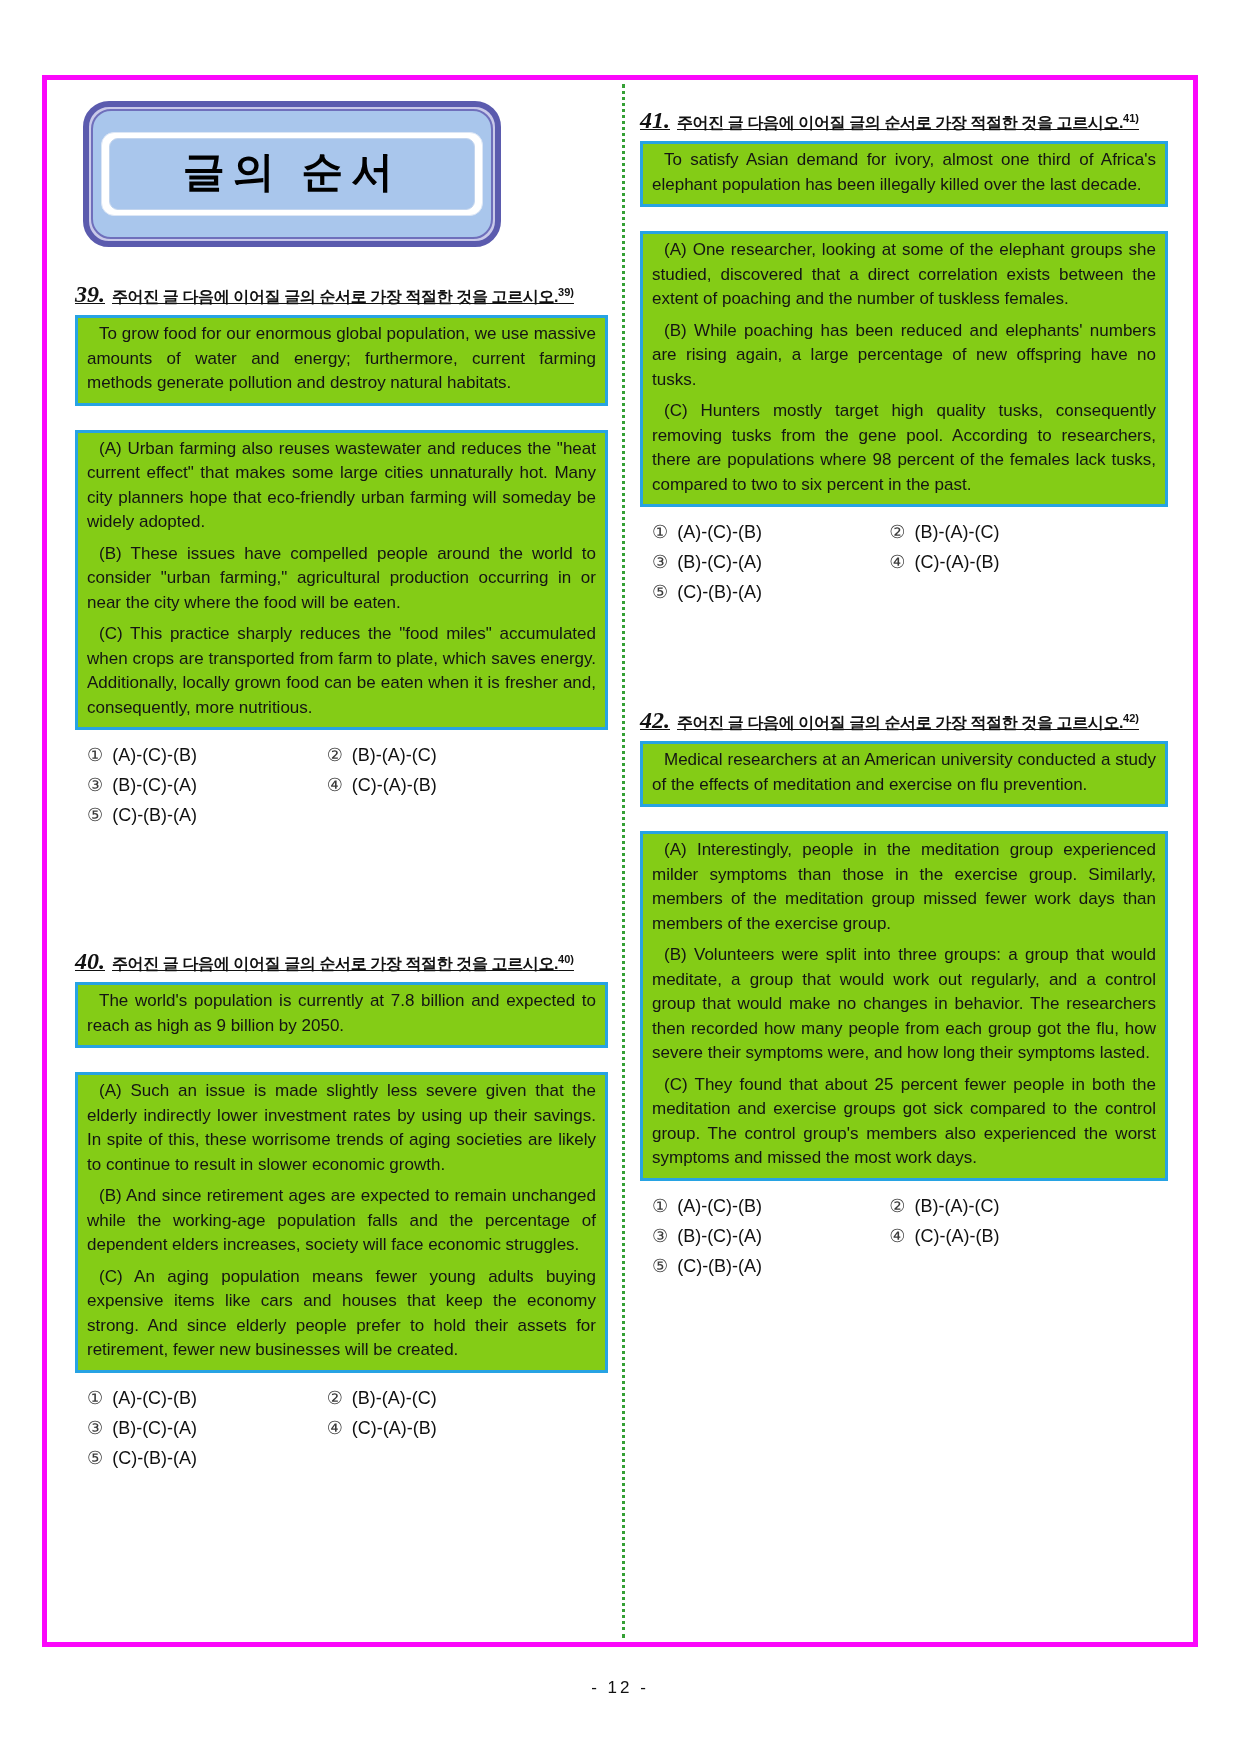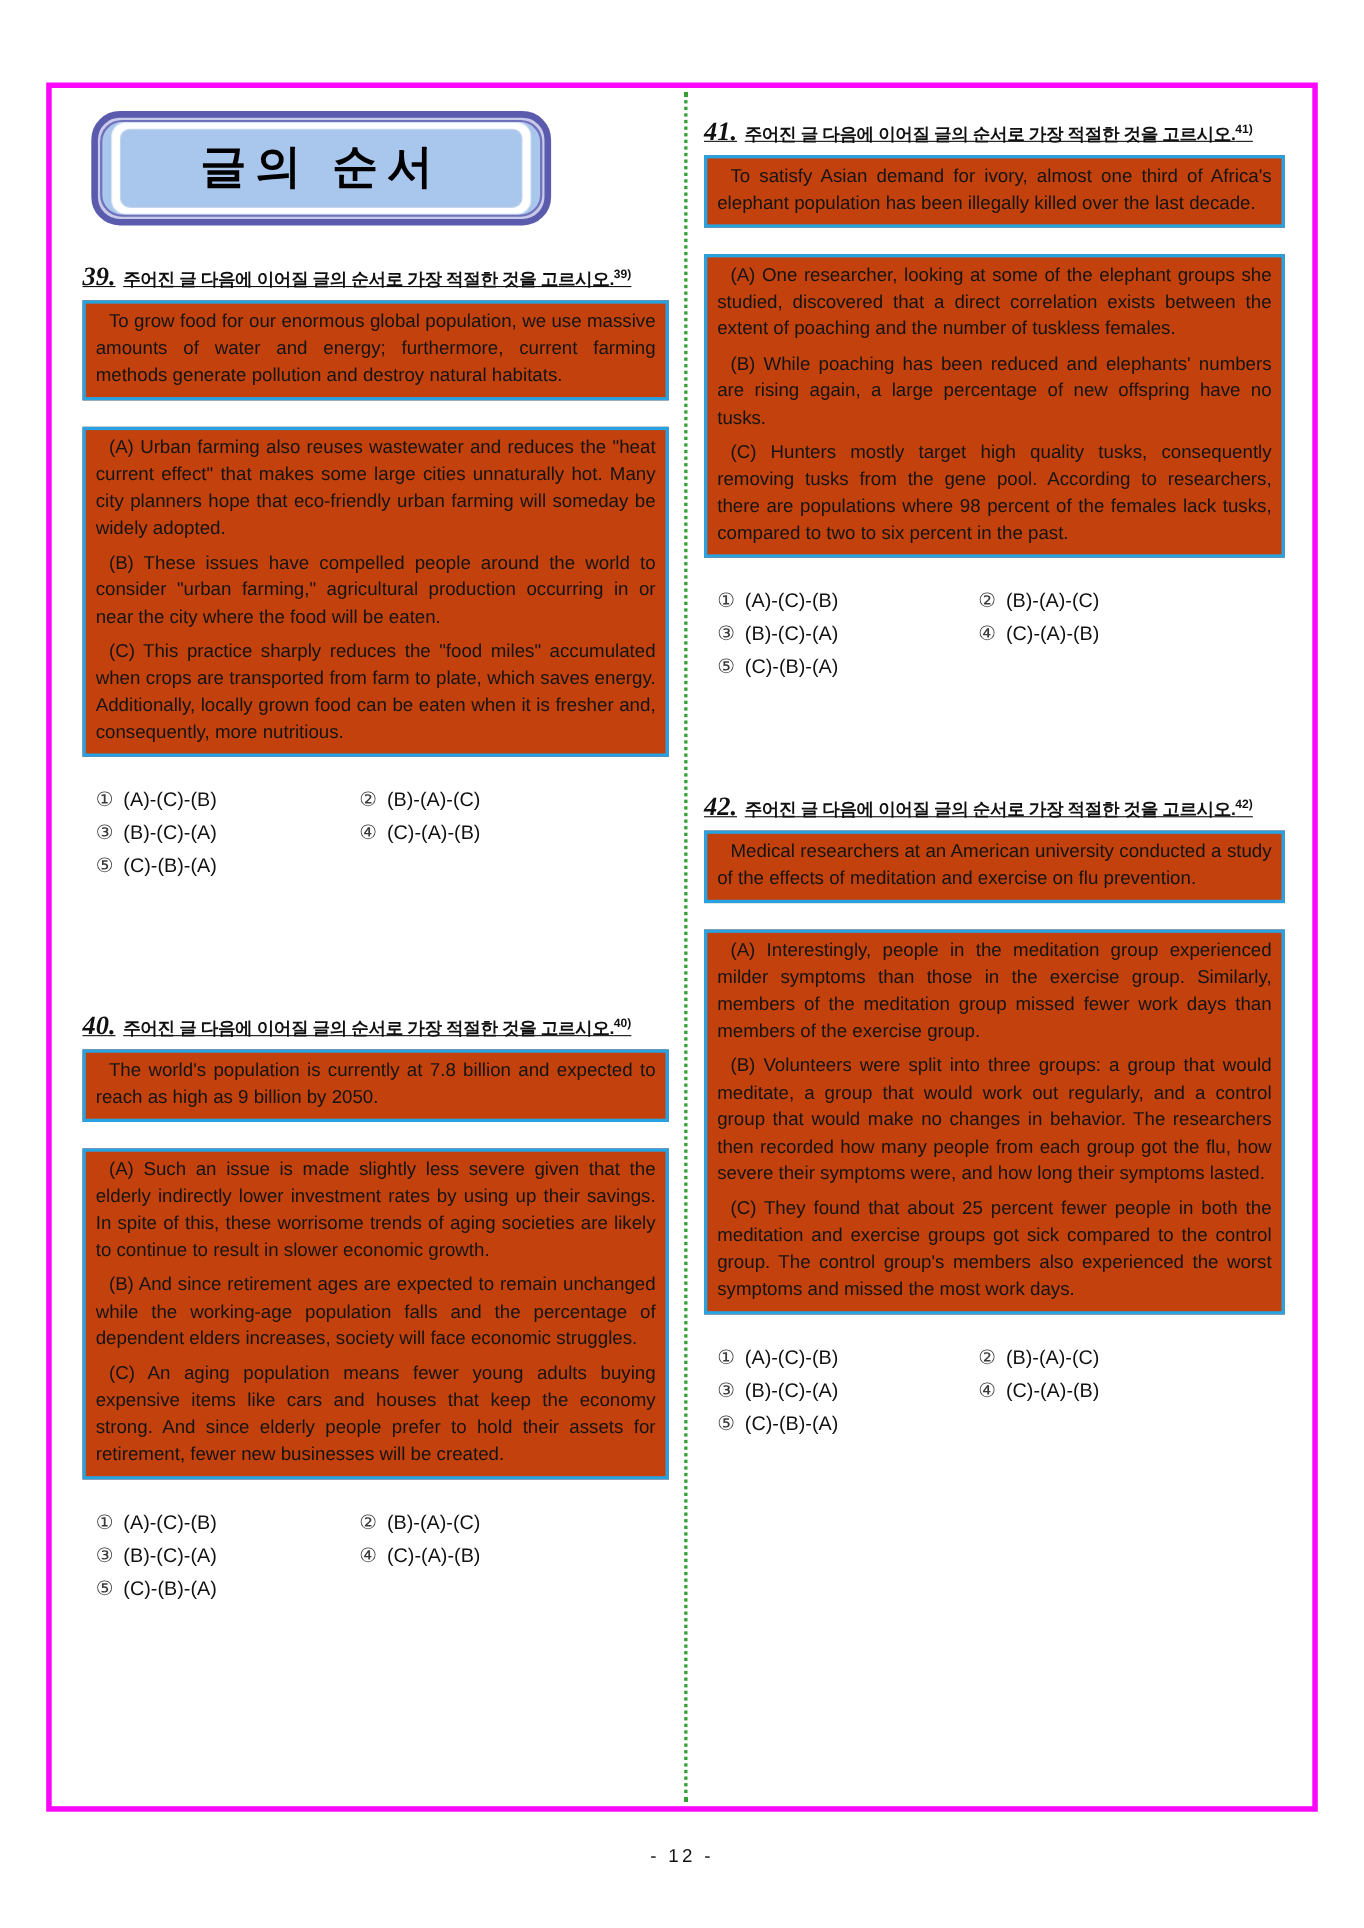--- a/index.html
+++ b/index.html
@@ -18,48 +18,48 @@
   .col { position:absolute; top:95px; }
   .col-left  { left:75px;  width:533px; }
   .col-right { left:640px; width:528px; }
 
   
   .banner-outer {
     width:402px; margin:6px 0 34px 8px;
     border:6px solid #5b5bae; border-radius:26px; background:#c9c9e9; padding:2px;
   }
   .banner-mid {
-    border:2px solid #6f6fbb; border-radius:20px; background:#a9c6ec; padding:0 8px;
+    border:2px solid #6f6fbb; border-radius:20px; background:#a9c6ec; padding:21px 8px;font-family:Liberation Serif, serif;
   }
   .banner-white {
     background:#ffffff; border:1px solid #dce6f5; border-radius:13px; padding:5px 7px;
   }
   .banner-inner {
     background:#a9c6ec; border:1px solid #c3d5ee; border-radius:9px;
     text-align:center; font-size:42px; font-weight:bold; letter-spacing:8px;
     padding:5px 0 9px; color:#000;
   }
 
   
   .q-header { white-space:nowrap; margin:0 0 7px;text-decoration:underline; }
   .q-num {
     font-family:"Liberation Serif", serif; font-style:italic; font-weight:bold;
     font-size:24px; margin-right:7px;
   }
   .q-instr { font-size:16px; font-weight:600; letter-spacing:-0.4px; }
   .q-foot { font-size:11px; font-weight:600; }
 
-  .box { border:3px solid #27a3e3; padding:4px 9px 7px; background:#c2410c; }
+  .box { border:3px solid #27a3e3; padding:4px 9px 7px; background:#84cc16; }
   .box p {
     margin:0; text-align:justify; text-indent:12px;
     font-size:17px; line-height:24.5px; color:#141414;
   }
   .box.abc p + p { margin-top:7px; }
   .box.stim { margin-bottom:24px; }
-  .box.abc  { margin-bottom:28px; }
+  .box.abc  { margin-bottom:14px; }
 
   .choices { margin-left:12px; font-size:18px; }
   .choice-row { display:flex; margin-bottom:8px; }
   .choice { flex:0 0 46%; display:flex; align-items:baseline; }
   .marker { margin-right:9px; font-size:18px; color:#3a3a3a; }
 
   .q40 { margin-top:122px; }
   .q41 { margin-top:12px; }
   .q42 { margin-top:104px; }
 

